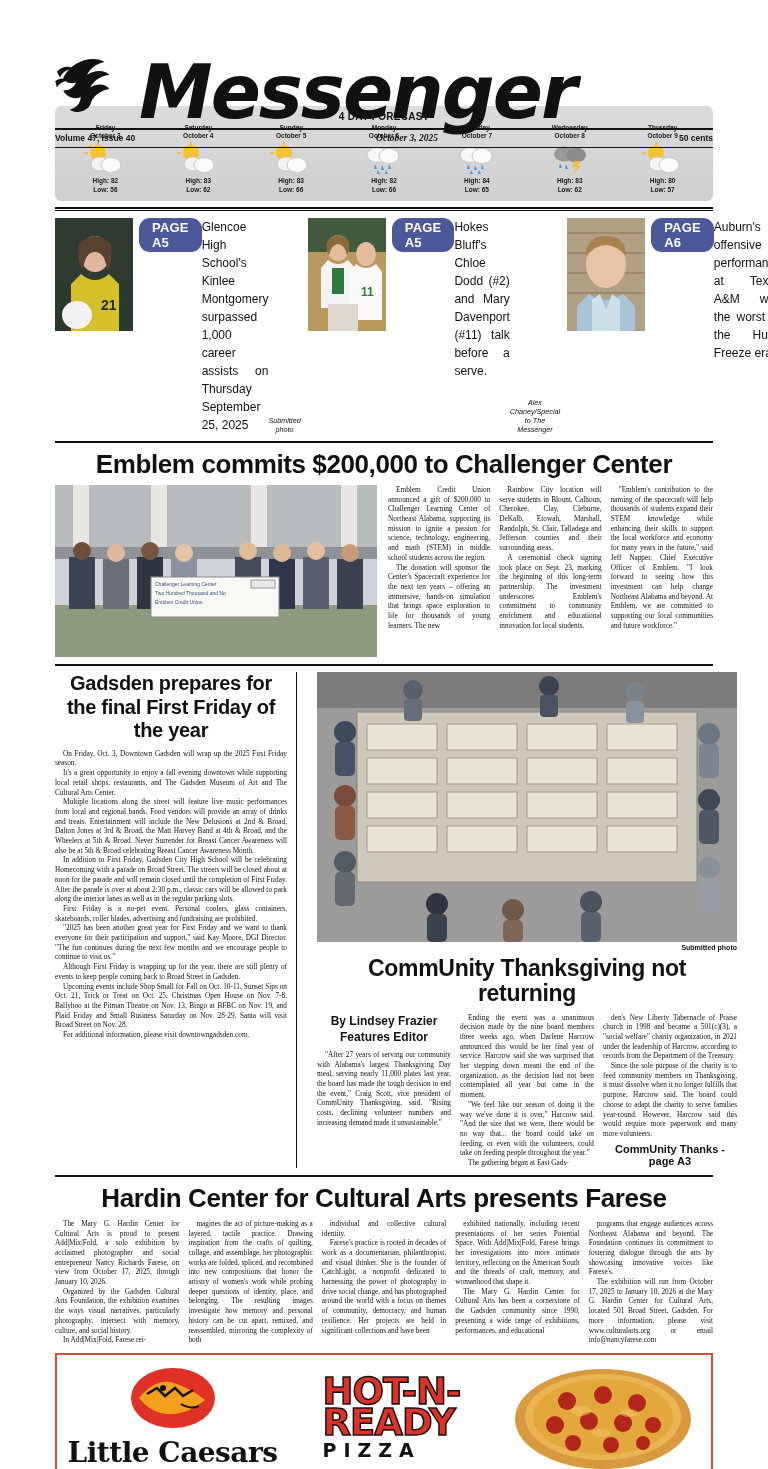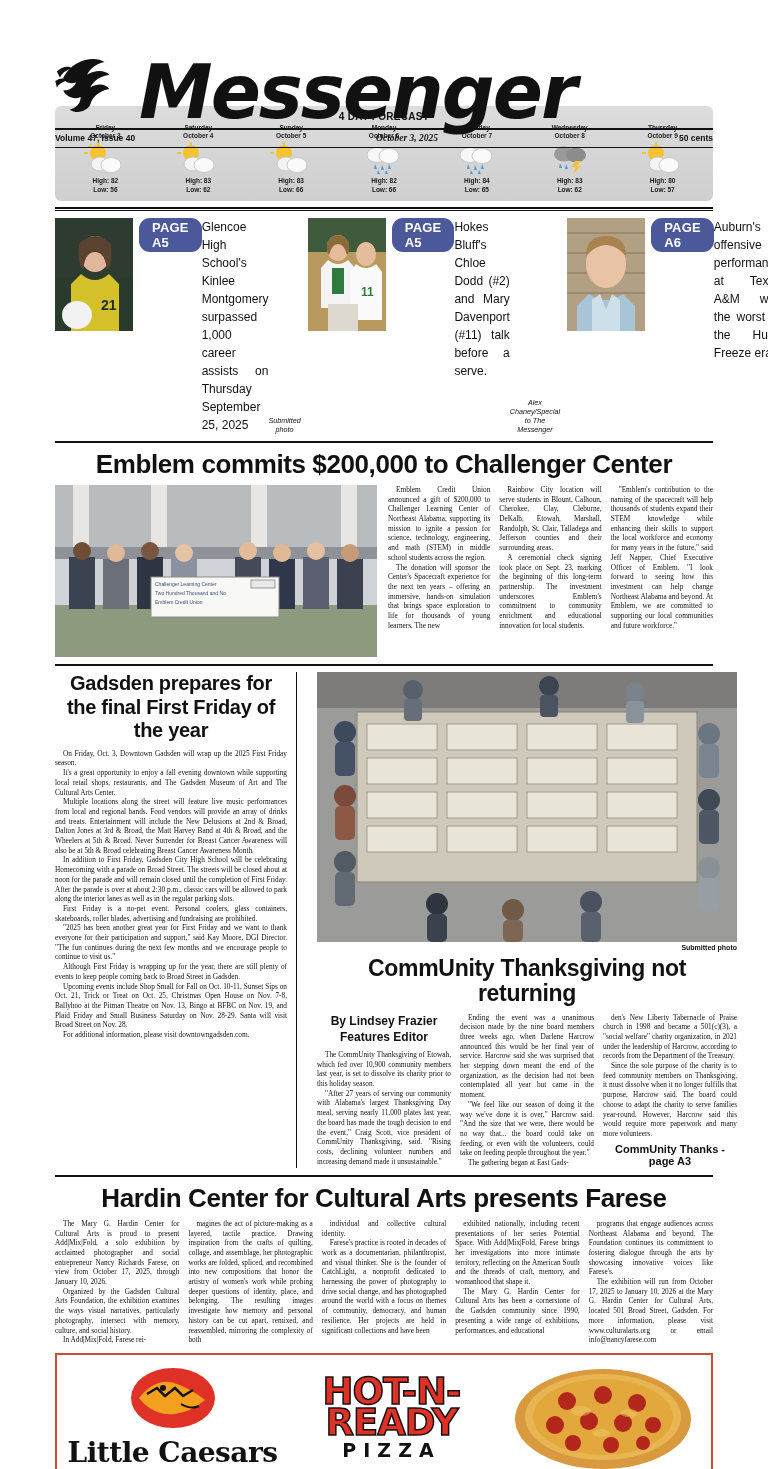--- a/index.html
+++ b/index.html
@@ -161,21 +161,21 @@
   }
   .ad-left { flex:0 0 215px; display:flex; align-items:center; justify-content:center; }
   .ad-mid { flex:1 1 auto; display:flex; align-items:center; justify-content:center; }
   .ad-right { flex:0 0 200px; display:flex; align-items:center; justify-content:center; }
   .lc-name {
     font-family:"DejaVu Serif", serif;
     font-weight:bold; font-size:28px; color:#111;
     letter-spacing:-0.5px;
   }
   .hot-n-ready {
-    text-align:center; line-height:0.86;
+    text-align:left; line-height:0.86;
   }
   .hnr1 {
     font-family:"DejaVu Sans", sans-serif; font-weight:bold; font-size:37px;
     color:#e03127; -webkit-text-stroke:1.5px #111; letter-spacing:-1px;
   }
   .hnr2 {
     font-family:"DejaVu Sans", sans-serif; font-weight:bold; font-size:37px;
     color:#e03127; -webkit-text-stroke:1.5px #111; letter-spacing:-1px;
   }
   .hnr3 {
@@ -557,21 +557,20 @@
         <div class="credit">Submitted photo</div>
         <h2 class="head3">CommUnity Thanksgiving not returning</h2>
         <div class="story-cols">
           <div class="col">
             <div class="byline">
               <div>By Lindsey Frazier</div>
               <div>Features Editor</div>
             </div>
             <div class="bodytext">
                 <p>
-                  <span style="display: block; text-indent: 8px; text-align: justify;">The CommUnity Thanksgiving of Etowah, which fed over 10,900 community members last year, is set to dissolve its charity prior to this holiday season.</span>
                   <span style="display: block; text-indent: 8px; text-align: justify;">"After 27 years of serving our community with Alabama's largest Thanksgiving Day meal, serving nearly 11,000 plates last year, the board has made the tough decision to end the event," Craig Scott, vice president of CommUnity Thanksgiving, said. "Rising costs, declining volunteer numbers and increasing demand made it unsustainable."</span>
                 </p>
               </div>
           </div>
           <div class="col">
             <div class="bodytext">
                 <p>
                   <span style="display: block; text-indent: 8px; text-align: justify;">Ending the event was a unanimous decision made by the nine board members three weeks ago, when Darlene Harcrow announced this would be her final year of service. Harcrow said she was surprised that her stepping down meant the end of the organization, as the decision had not been contemplated all year but came in the moment.</span>
                   <span style="display: block; text-indent: 8px; text-align: justify;">"We feel like our season of doing it the way we've done it is over," Harcrow said. "And the size that we were, there would be no way that... the board could take on feeding, or even with the volunteers, could take on feeding people throughout the year."</span>
                   <span style="display: block; text-indent: 8px; text-align: justify;">The gathering began at East Gads-</span>

